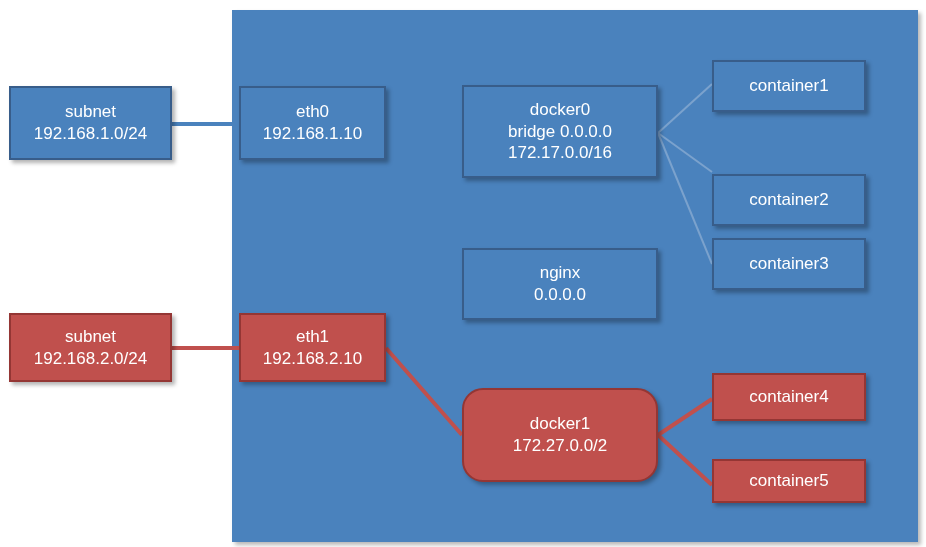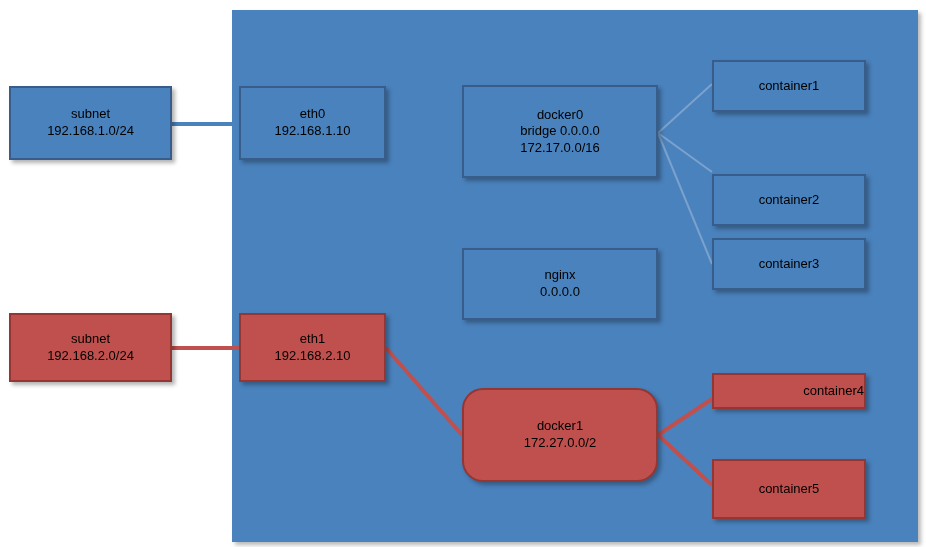--- a/index.html
+++ b/index.html
@@ -32,22 +32,22 @@
     height: 547px;
     pointer-events: none;
   }
   .node {
     position: absolute;
     box-sizing: border-box;
     display: flex;
     flex-direction: column;
     align-items: center;
     justify-content: center;
-    color: #000000;
-    font-size: 13px;
+    color: #ffffff;
+    font-size: 17px;
     line-height: 1.28;
     text-align: center;
     white-space: nowrap;
   }
   .node.blue {
     background: #4a82bd;
     border: 2px solid #385d8a;
     box-shadow: 3px 3px 4px rgba(0,0,0,0.30);
   }
   .node.red {
@@ -121,21 +121,21 @@
   <div class="node red" style="left:239px; top:313px; width:147px; height:69px;">
     <span class="ln">eth1</span>
     <span class="ln">192.168.2.10</span>
   </div>
 
   <div class="node red" style="left:462px; top:388px; width:196px; height:94px;border-radius:21px;">
     <span class="ln">docker1</span>
     <span class="ln">172.27.0.0/2</span>
   </div>
 
-  <div class="node red" style="left:712px; top:373px; width:154px; height:36px;align-items:flex-end;">
+  <div class="node red" style="left:712px; top:373px; width:154px; height:48px;">
     <span class="ln">container4</span>
   </div>
 
-  <div class="node red" style="left:712px; top:459px; width:154px; height:60px;">
+  <div class="node red" style="left:712px; top:459px; width:154px; height:44px;">
     <span class="ln">container5</span>
   </div>
 
 </div>
 
 </body></html>

